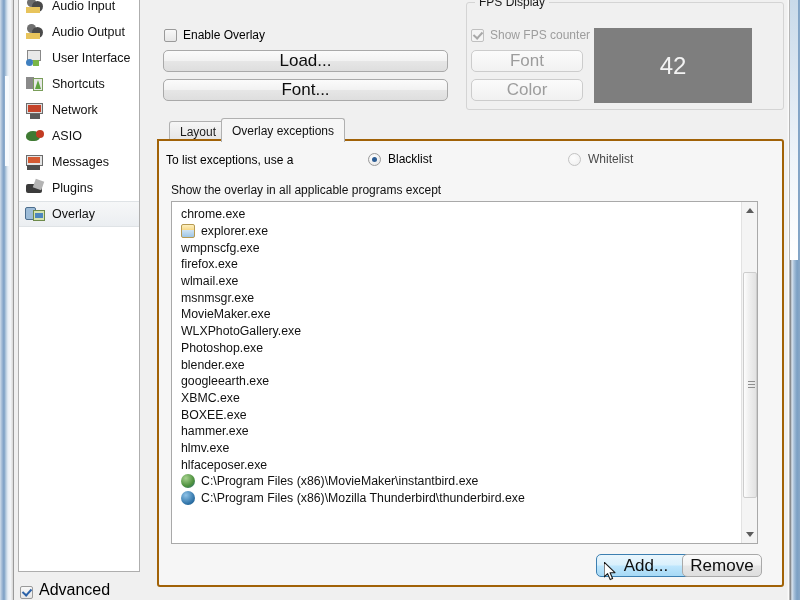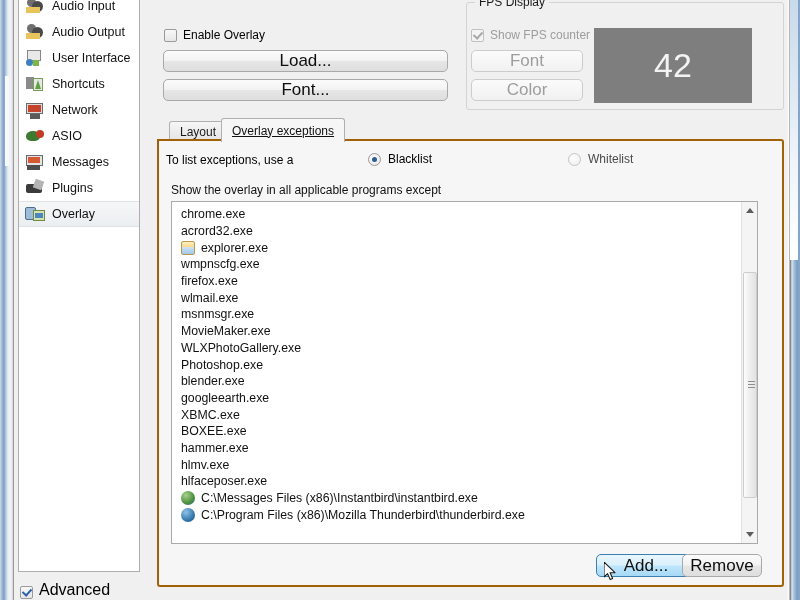--- a/index.html
+++ b/index.html
@@ -187,21 +187,21 @@
   #cb-enable-overlay { position: absolute; left: 164px; top: 28px; display:flex; align-items:center; }
   #cb-showfps { position: absolute; left: 471px; top: 28px; display:flex; align-items:center; color:#9d9d9d; }
   #btn-font  { left: 471px; top: 50px; width: 112px; height: 22px; }
   #btn-color { left: 471px; top: 79px; width: 112px; height: 22px; }
   #fps-preview {
     position: absolute; left: 594px; top: 28px;
     width: 158px; height: 75px;
     background: #7e7e7e;
     display: flex; align-items: center; justify-content: center;
     color: #f3f3f3;
-    font-size: 34px;
+    font-size: 24px;
     font-family: "Liberation Sans", sans-serif;
     font-weight: 300;
     text-align: right;
   }
 
   
   #tabstrip {
     position: absolute; left: 169px; top: 118px;
     width: 627px; height: 22px;
   }
@@ -221,21 +221,21 @@
     background: linear-gradient(to bottom, #f6f6f6, #e3e3e3);
     color: #1a1a1a;
   }
   .tab.active {
     top: 0px; height: 24px;
     background: #f6f6f6;
     color: #111;
     z-index: 3;
   }
   #tab-layout { left: 0px; }
-  #tab-exceptions { left: 52px; text-decoration: underline; }
+  #tab-exceptions { left: 52px; }
 
   #tabpanel {
     position: absolute; left: 157px; top: 139px;
     width: 627px; height: 448px;
     border: 2px solid #a16207;
     border-radius: 0 3px 3px 3px;
     background: #f6f6f6;
   }
 
   #row-listtype {
@@ -476,24 +476,20 @@
 
     <div id="lbl-listhint">Show the overlay in all applicable programs except</div>
 
     <div id="listbox">
       <div id="listitems">
         <div class="li">
           <span class="li-ico none"></span>
           <span>chrome.exe</span>
         </div>
         <div class="li">
-          <span class="li-ico none"></span>
-          <span>acrord32.exe</span>
-        </div>
-        <div class="li">
           <span class="li-ico ico-explorer"></span>
           <span>explorer.exe</span>
         </div>
         <div class="li">
           <span class="li-ico none"></span>
           <span>wmpnscfg.exe</span>
         </div>
         <div class="li">
           <span class="li-ico none"></span>
           <span>firefox.exe</span>
@@ -541,21 +537,21 @@
         <div class="li">
           <span class="li-ico none"></span>
           <span>hlmv.exe</span>
         </div>
         <div class="li">
           <span class="li-ico none"></span>
           <span>hlfaceposer.exe</span>
         </div>
         <div class="li">
           <span class="li-ico ico-instantbird"></span>
-          <span>C:\Messages Files (x86)\Instantbird\instantbird.exe</span>
+          <span>C:\Program Files (x86)\MovieMaker\instantbird.exe</span>
         </div>
         <div class="li">
           <span class="li-ico ico-thunderbird"></span>
           <span>C:\Program Files (x86)\Mozilla Thunderbird\thunderbird.exe</span>
         </div>
       </div>
 
       <div id="vscroll">
         <div class="sb-arrow up">
             <i></i>

